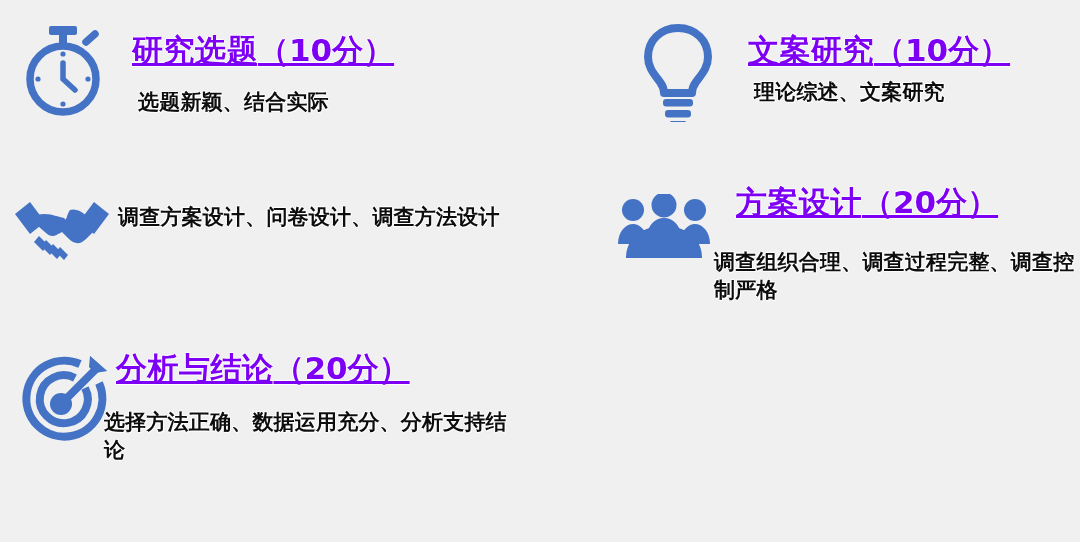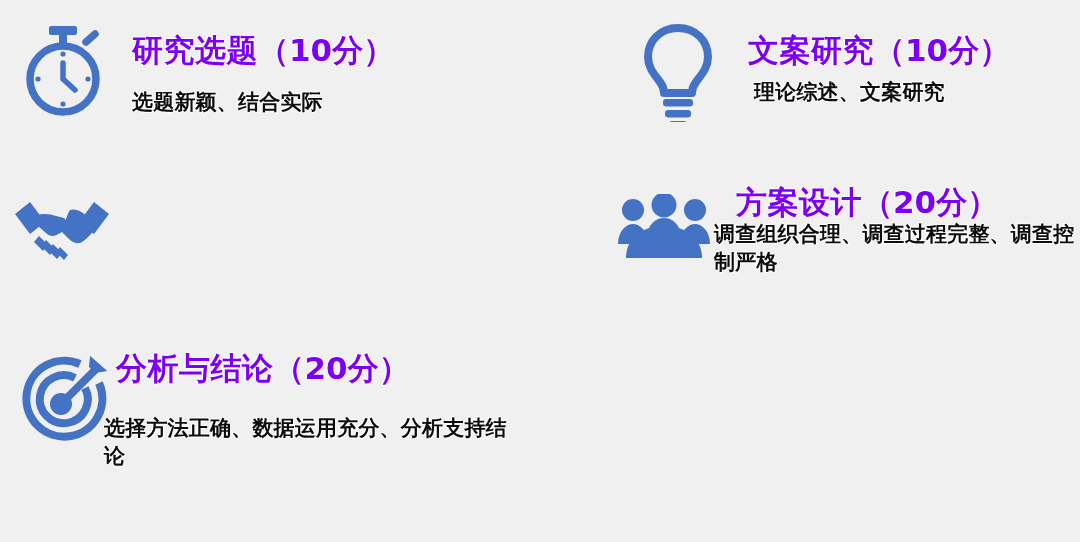--- a/index.html
+++ b/index.html
@@ -47,20 +47,21 @@
     font-weight: bold;
     font-size: 31px;
     line-height: 1.08;
     letter-spacing: 0.5px;
     white-space: nowrap;
     text-shadow:
        1px  0 0 rgba(255,255,255,0.85),
       -1px  0 0 rgba(255,255,255,0.85),
        0   1px 0 rgba(255,255,255,0.85),
        0  -1px 0 rgba(255,255,255,0.85);
+    text-decoration: underline;
   }
   .title .score { letter-spacing: 0px; }
 
   .desc {
     color: #0d0d0d;
     font-weight: bold;
     font-size: 21px;
     line-height: 1.32;
     letter-spacing: 0.2px;
     text-shadow:
@@ -70,41 +71,41 @@
        0   -1px 0 rgba(255,255,255,0.9),
        1px  1px 0 rgba(255,255,255,0.7),
       -1px -1px 0 rgba(255,255,255,0.7);
   }
 
   
 
   
   .c0 .icon-wrap { left: 16px;  top: 22px;  width: 96px; }
   .c0 .text-col  { left: 132px; top: 34px;  width: 400px; }
-  .c0 .desc      { margin-top: 22px; }
+  .c0 .desc      { margin-top: 22px; margin-left: 6px; }
 
   
   .c1 .icon-wrap { left: 90px;  top: 22px;  width: 96px; }
   .c1 .text-col  { left: 208px; top: 34px;  width: 330px; }
   .c1 .desc      { margin-top: 12px; margin-left: 6px; }
 
   
   .c2 .icon-wrap { left: 12px;  top: 24px;  width: 100px; }
   .c2 .text-col  { left: 126px; top: 14px;  width: 400px; }
   .c2 .desc      { margin-top: 18px; margin-left: -8px; }
 
   
   .c3 .icon-wrap { left: 74px;  top: 22px;  width: 100px; }
   .c3 .text-col  { left: 196px; top: 14px;  width: 345px; }
-  .c3 .desc      { margin-top: 2px; margin-left: -22px; }
+  .c3 .desc      { margin-top: 30px; margin-left: -22px; }
 
   
   .c4 .icon-wrap { left: 16px;  top: 8px;   width: 96px; }
   .c4 .text-col  { left: 116px; top: 8px;   width: 410px; }
-  .c4 .desc      { margin-top: 30px; margin-left: -12px; }
+  .c4 .desc      { margin-top: 24px; margin-left: -12px; }
 
   
   .c5 .icon-wrap { left: 74px;  top: 18px;  width: 100px; }
   .c5 .text-col  { left: 196px; top: 8px;   width: 350px; }
   .c5 .desc      { margin-top: 26px; margin-left: -22px; }
 </style>
 </head>
 <body>
 
 <div class="grid">
@@ -173,20 +174,21 @@
           <path d="M44 20 C38 23 35 29 38 34 C41 39 47 39 51 35 L58 28 L52 22 Z"></path>
 
           <path d="M27 40 L36 49 L31 55 L22 46 Z"></path>
           <path d="M34 44 L43 53 L38 59 L29 50 Z"></path>
           <path d="M41 48 L50 57 L45 63 L36 54 Z"></path>
           <path d="M48 51 L56 59 L52 64 L44 56 Z"></path>
         </g>
       </svg>
     </div>
     <div class="text-col">
+      <div class="desc">调查方案设计、问卷设计、调查方法设计</div>
     </div>
   </div>
 
   <div class="cell c3">
     <div class="icon-wrap">
       <svg width="96" height="66" viewBox="0 0 96 66" aria-hidden="true">
         <g fill="#4472c4">
 
           <circle cx="17" cy="16" r="11"></circle>
           <path d="M2 50 C2 37 10 30 17 30 C24 30 32 37 32 50 Z"></path>

